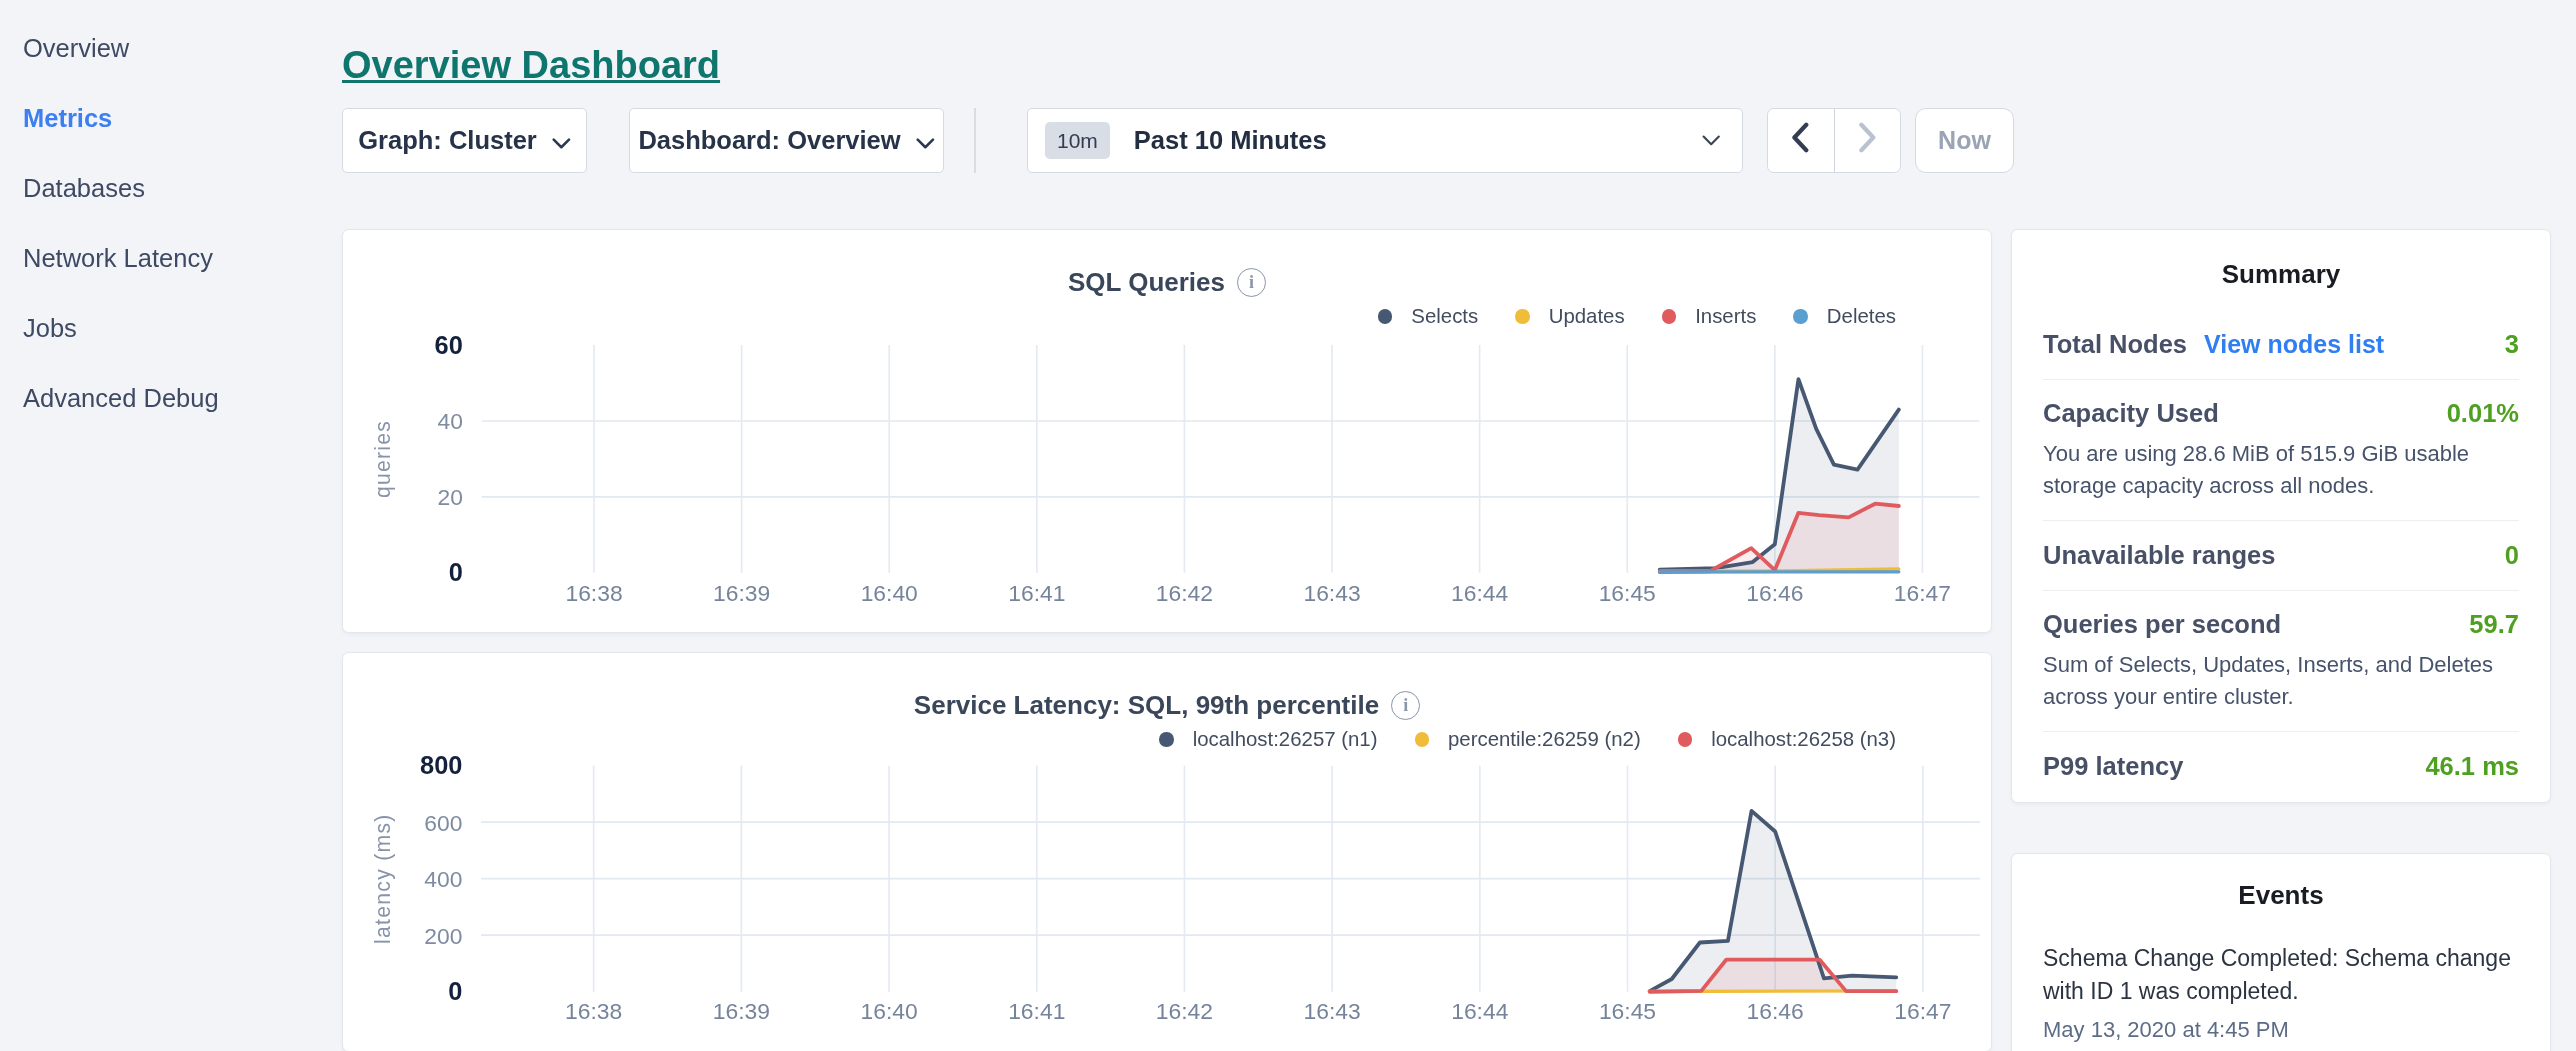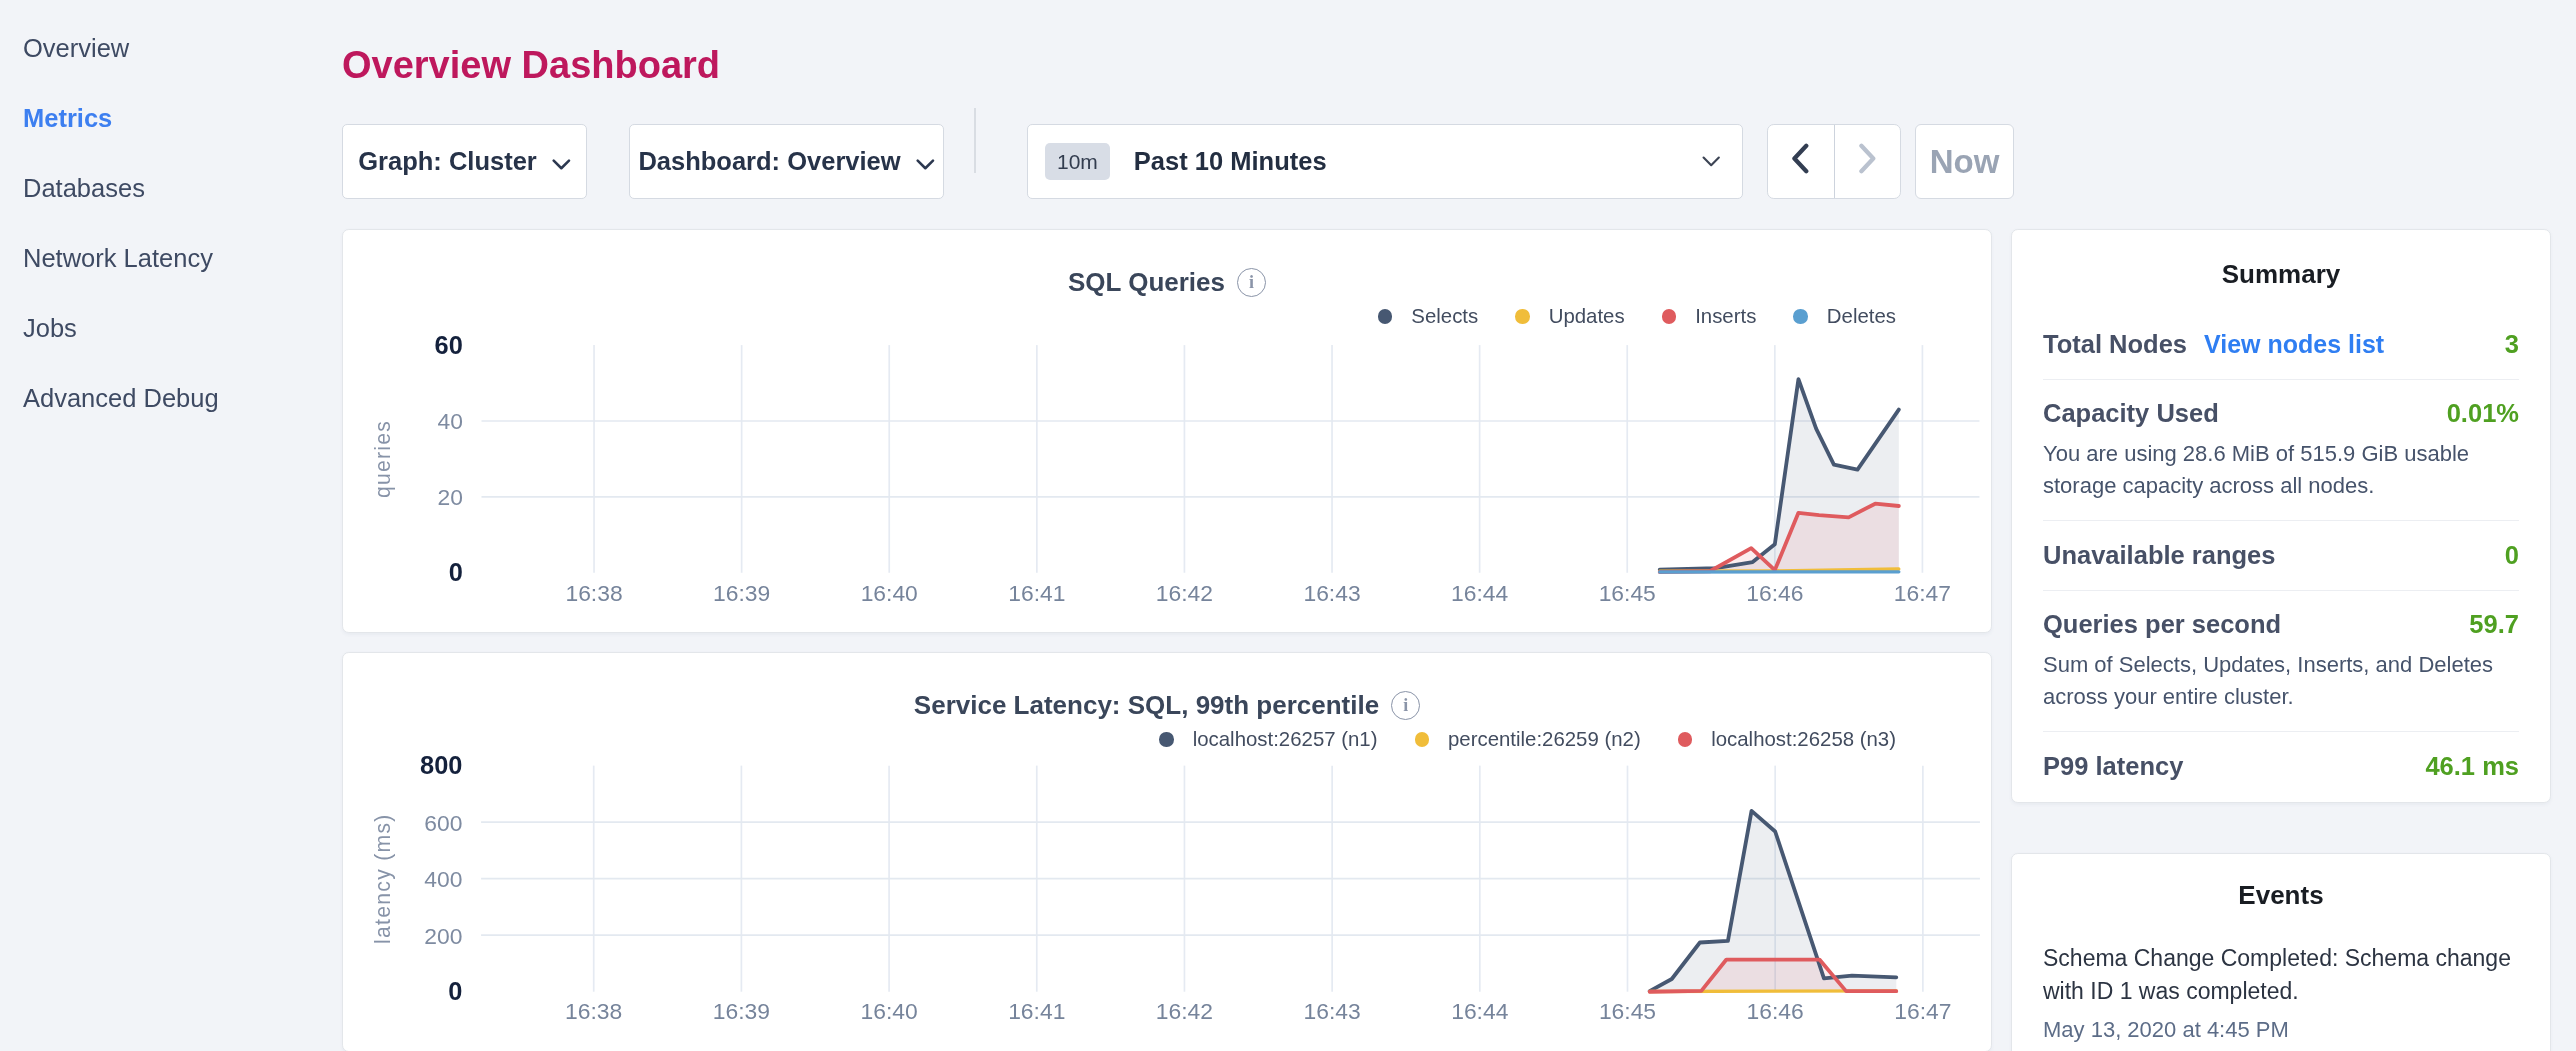--- a/index.html
+++ b/index.html
@@ -6,36 +6,36 @@
   .stage{position:relative;width:2576px;height:1051px;overflow:hidden;
          background:#f2f4f8;font-family:"Liberation Sans","DejaVu Sans",sans-serif;color:#3e4a63;}
 
   
   .sidebar{position:absolute;left:0;top:0;width:340px;height:100%;padding-top:13px;}
   .nav-item{height:70px;display:flex;align-items:center;padding-left:23px;
             font-size:25.5px;color:#3e4a63;cursor:pointer;}
   .nav-item.active{color:#3d7ff0;font-weight:700;}
 
   
-  .page-title{position:absolute;left:342px;top:18.7px;font-size:38px;font-weight:700;color:#be185d;}
-  .ctl{position:absolute;top:124px;height:75px;background:#fff;border:1.7px solid #d5dae2;
+  .page-title{position:absolute;left:342px;top:18.7px;font-size:38px;font-weight:700;color:#0f766e;text-decoration:underline;}
+  .ctl{position:absolute;top:108px;height:65px;background:#fff;border:1.7px solid #d5dae2;
        border-radius:5.1px;box-sizing:border-box;display:flex;align-items:center;justify-content:center;
        font-size:25.5px;font-weight:600;color:#273349;cursor:pointer;}
   .dd-graph{left:342px;width:245px;gap:15.3px;}
   .dd-dash{left:629px;width:315px;gap:15.3px;}
   .ctl-divider{position:absolute;left:974px;top:108px;width:1.7px;height:65px;background:#d9dde3;}
   .time-sel{left:1027px;width:716px;justify-content:flex-start;padding:0 20.4px 0 17px;}
   .time-badge{background:#d8dde6;color:#333d4f;font-size:21px;font-weight:400;
               padding:6.8px 12px;border-radius:5.1px;margin-right:24px;}
   .time-label{font-size:25.5px;font-weight:700;color:#232e41;}
   .time-caret{margin-left:auto;display:flex;align-items:center;}
   .arrow-group{left:1767px;width:134px;padding:0;border-radius:6.8px;overflow:hidden;}
   .arrow-half{flex:1;height:100%;display:flex;align-items:center;justify-content:center;cursor:pointer;}
   .arrow-half + .arrow-half{border-left:1.7px solid #cdd3dd;}
-  .now-btn{left:1915px;width:99px;border-radius:6px;color:#9aa4b4;font-weight:700;font-size:33px;}
+  .now-btn{left:1915px;width:99px;border-radius:11px;color:#9aa4b4;font-weight:700;font-size:25px;}
 
   
   .card{position:absolute;background:#fff;border:0.9px solid #e3e6ea;border-radius:6.8px;
         box-shadow:0 1.7px 3.4px rgba(56,76,108,0.05);box-sizing:border-box;margin-top:14px;}
   .chart-card-1{left:342px;top:215px;width:1650px;height:404px;}
   .chart-card-2{left:342px;top:638px;width:1650px;height:400px;}
   .chart-title-row{position:absolute;left:0;right:0;top:37px;display:flex;align-items:center;
                    justify-content:center;gap:12px;}
   .chart-title{font-size:26px;font-weight:700;color:#3a465a;}
   .info-icon{width:29px;height:29px;border:1.7px solid #8a94a8;border-radius:50%;box-sizing:border-box;

